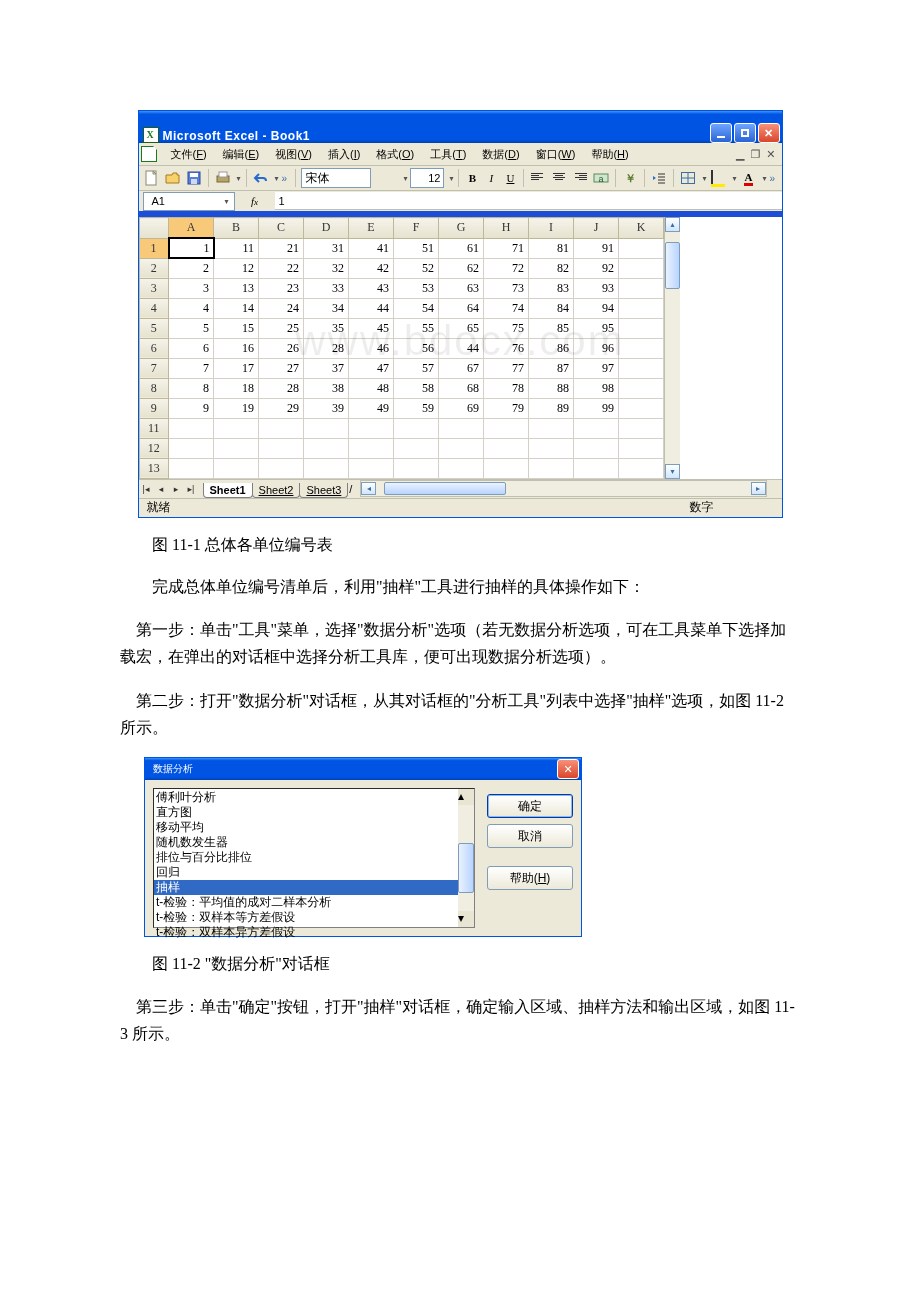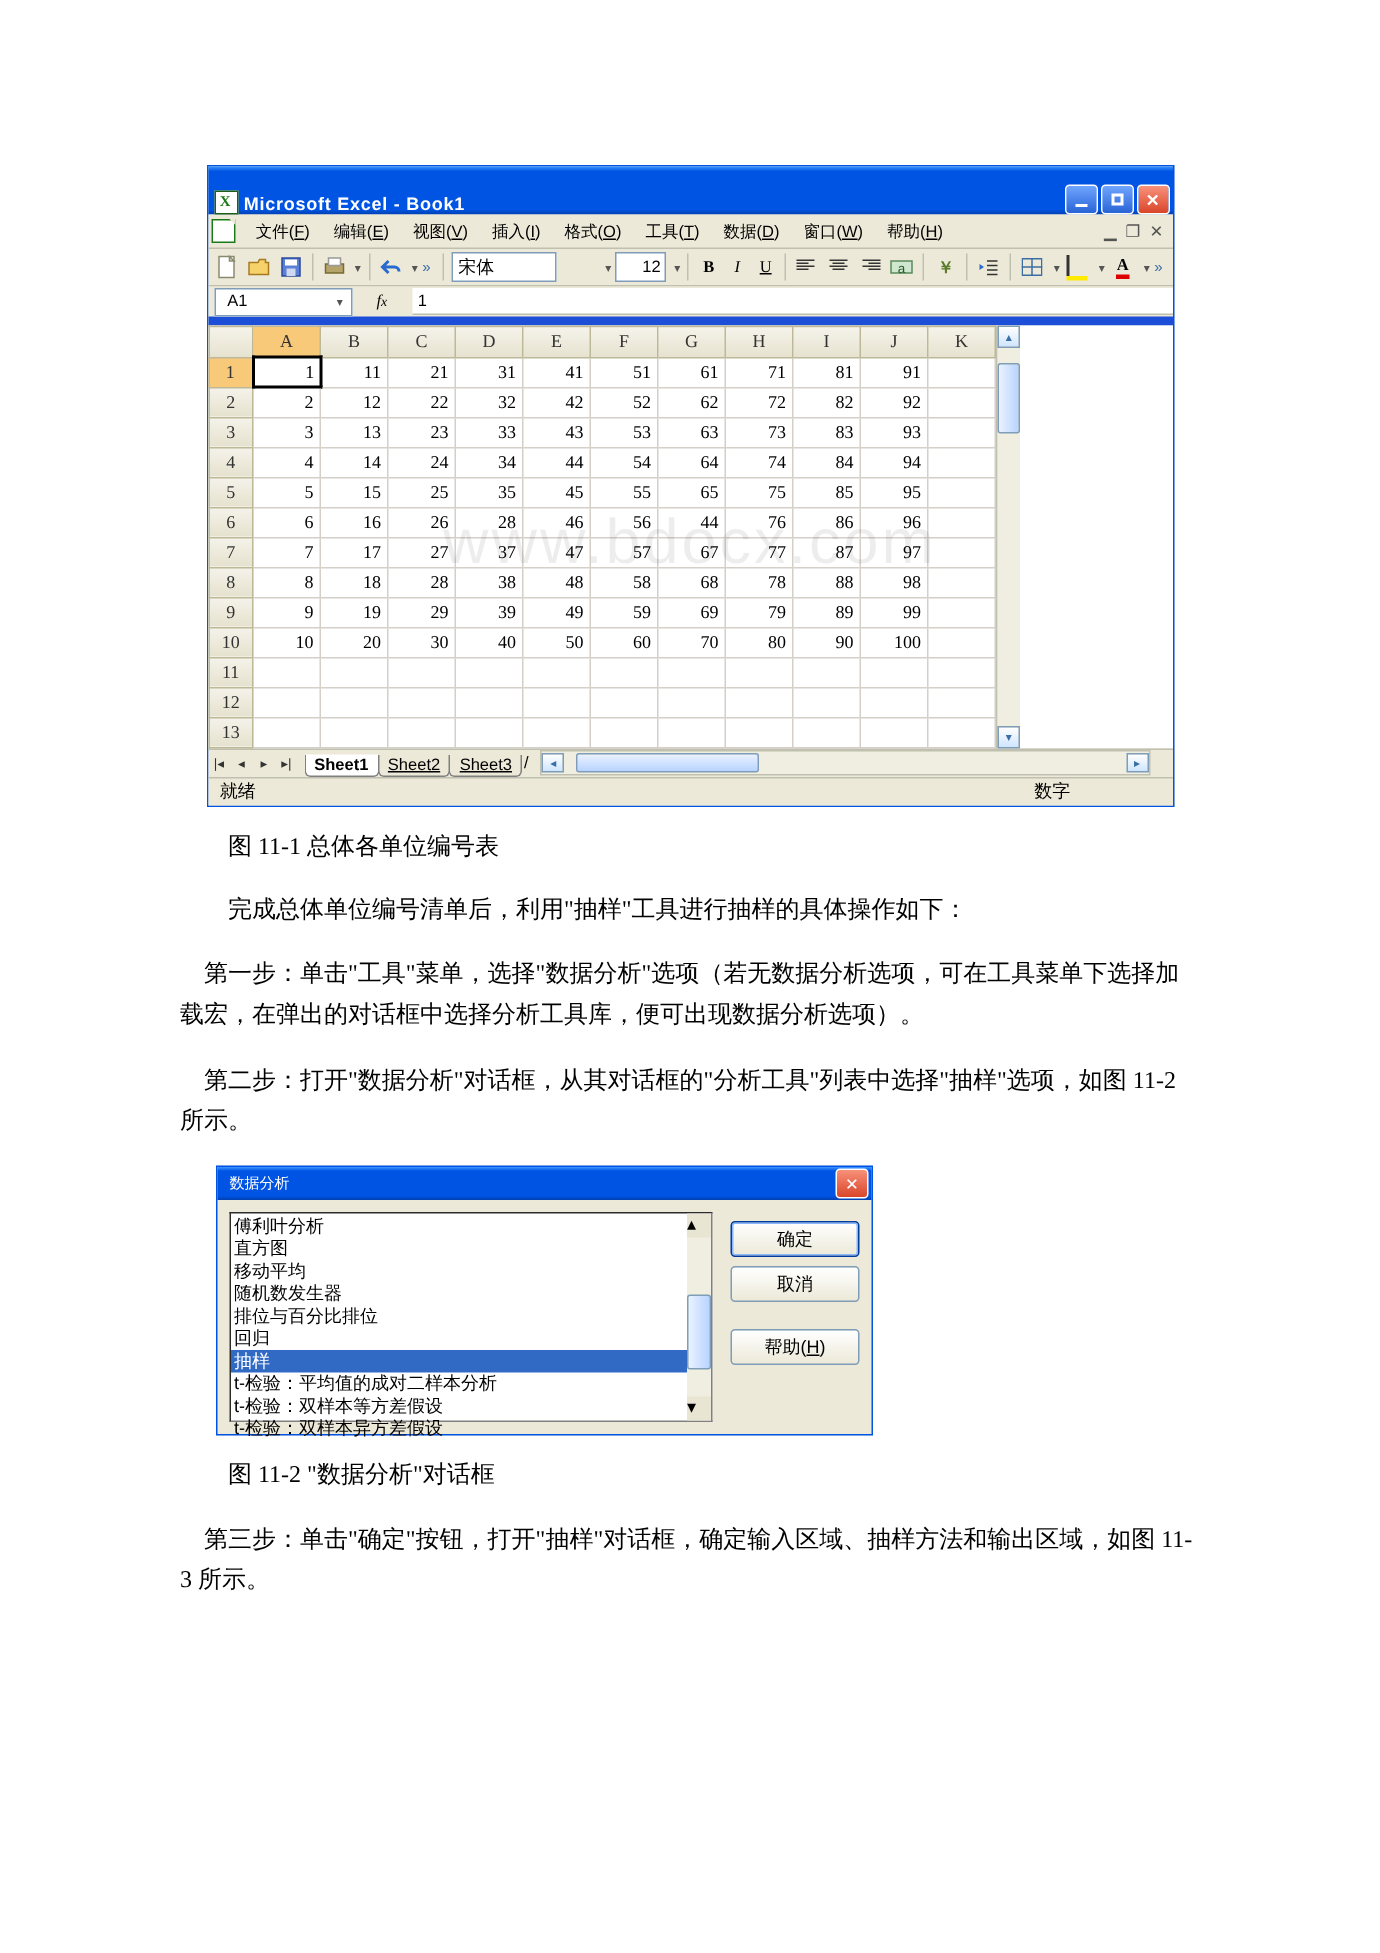--- a/index.html
+++ b/index.html
@@ -627,34 +627,20 @@
               <td>9</td>
               <td>19</td>
               <td>29</td>
               <td>39</td>
               <td>49</td>
               <td>59</td>
               <td>69</td>
               <td>79</td>
               <td>89</td>
               <td>99</td>
-              <td></td>
-            </tr>
-            <tr>
-              <th class="rowhdr">10</th>
-              <td>10</td>
-              <td>20</td>
-              <td>30</td>
-              <td>40</td>
-              <td>50</td>
-              <td>60</td>
-              <td>70</td>
-              <td>80</td>
-              <td>90</td>
-              <td>100</td>
               <td></td>
             </tr>
             <tr>
               <th class="rowhdr">11</th>
               <td></td>
               <td></td>
               <td></td>
               <td></td>
               <td></td>
               <td></td>

